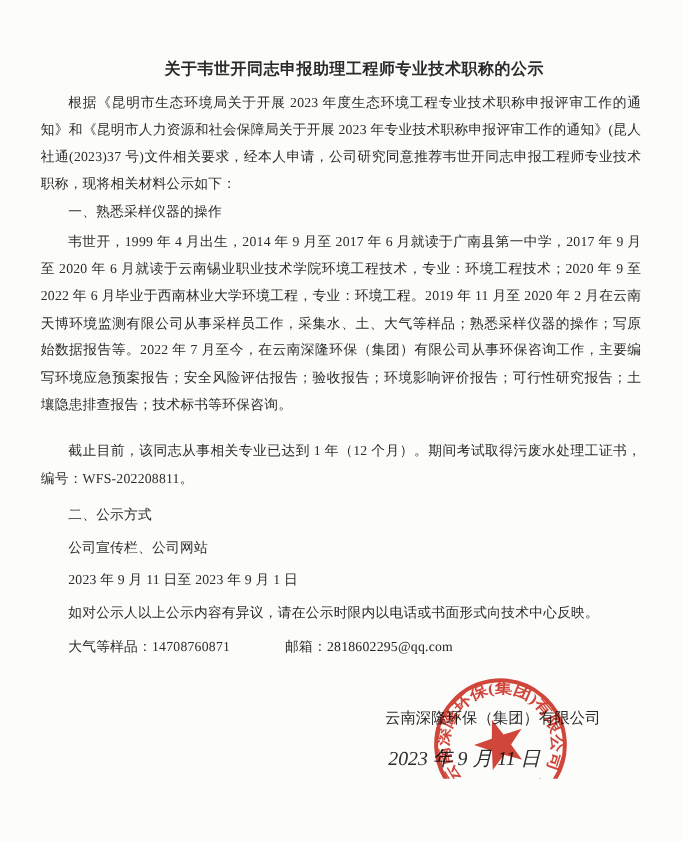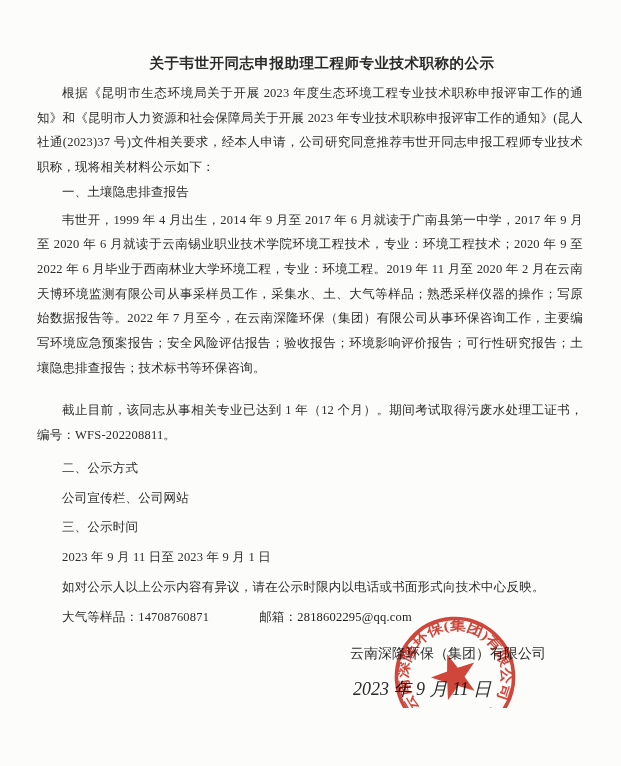--- a/index.html
+++ b/index.html
@@ -81,31 +81,30 @@
 </head>
 <body>
 
 <div class="page">
   <div class="content">
 
     <h1 class="doc-title">关于韦世开同志申报助理工程师专业技术职称的公示</h1>
 
     <p class="para mt-first">根据《昆明市生态环境局关于开展 2023 年度生态环境工程专业技术职称申报评审工作的通知》和《昆明市人力资源和社会保障局关于开展 2023 年专业技术职称申报评审工作的通知》(昆人社通(2023)37 号)文件相关要求，经本人申请，公司研究同意推荐韦世开同志申报工程师专业技术职称，现将相关材料公示如下：</p>
 
-    <p class="para mt-0">一、土壤隐患排查报告</p>
+    <p class="para mt-0">一、熟悉采样仪器的操作</p>
 
     <p class="para mt-xs">韦世开，1999 年 4 月出生，2014 年 9 月至 2017 年 6 月就读于广南县第一中学，2017 年 9 月至 2020 年 6 月就读于云南锡业职业技术学院环境工程技术，专业：环境工程技术；2020 年 9 至 2022 年 6 月毕业于西南林业大学环境工程，专业：环境工程。2019 年 11 月至 2020 年 2 月在云南天博环境监测有限公司从事采样员工作，采集水、土、大气等样品；熟悉采样仪器的操作；写原始数据报告等。2022 年 7 月至今，在云南深隆环保（集团）有限公司从事环保咨询工作，主要编写环境应急预案报告；安全风险评估报告；验收报告；环境影响评价报告；可行性研究报告；土壤隐患排查报告；技术标书等环保咨询。</p>
 
     <p class="para mt-xxs">截止目前，该同志从事相关专业已达到 1 年（12 个月）。期间考试取得污废水处理工证书，编号：WFS-202208811。</p>
 
     <p class="para mt-m">二、公示方式</p>
 
     <p class="para mt-s">公司宣传栏、公司网站</p>
 
-    <p class="para mt-s">三、公示时间</p>
 
     <p class="para mt-s">2023 年 9 月 11 日至 2023 年 9 月 1 日</p>
 
     <p class="para mt-s">如对公示人以上公示内容有异议，请在公示时限内以电话或书面形式向技术中心反映。</p>
 
     <p class="para mt-c contact-line">
       <span>大气等样品：</span><span>14708760871</span><span class="contact-gap"></span><span>邮箱：</span><span class="email-link">2818602295@qq.com</span>
     </p>
   </div>
 

